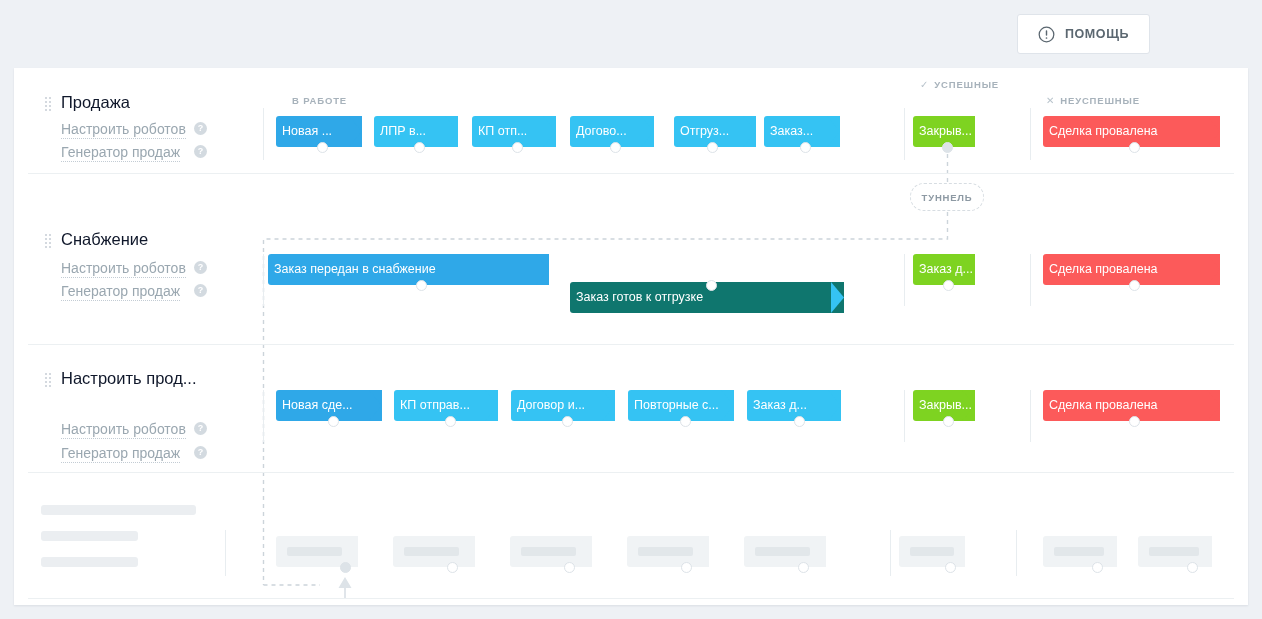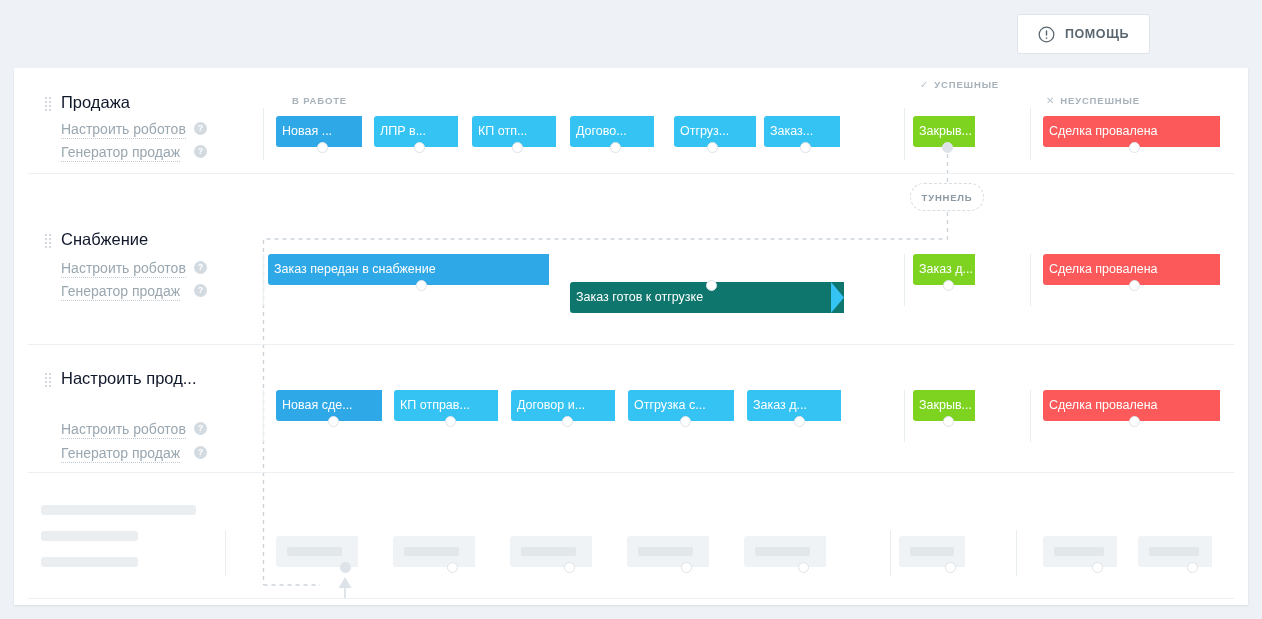--- a/index.html
+++ b/index.html
@@ -376,21 +376,21 @@
 
     <div class="chip" style="left:497px; top:322px; width:104px; background:#35c3f3;">
       <span class="txt">Договор и...</span>
       <span class="arrow"><svg viewBox="0 0 13 31" preserveAspectRatio="none" width="13" height="31">
             <path d="M0 0 L13 15.5 L0 31 Z" fill="#35c3f3"></path>
           </svg></span>
     </div>
     <div class="chip-dot" style="left:548px; top:348px;"></div>
 
     <div class="chip" style="left:614px; top:322px; width:106px; background:#35c3f3;">
-      <span class="txt">Отгрузка с...</span>
+      <span class="txt">Повторные с...</span>
       <span class="arrow"><svg viewBox="0 0 13 31" preserveAspectRatio="none" width="13" height="31">
             <path d="M0 0 L13 15.5 L0 31 Z" fill="#35c3f3"></path>
           </svg></span>
     </div>
     <div class="chip-dot" style="left:666px; top:348px;"></div>
 
     <div class="chip" style="left:733px; top:322px; width:94px; background:#35c3f3;">
       <span class="txt">Заказ д...</span>
       <span class="arrow"><svg viewBox="0 0 13 31" preserveAspectRatio="none" width="13" height="31">
             <path d="M0 0 L13 15.5 L0 31 Z" fill="#35c3f3"></path>

